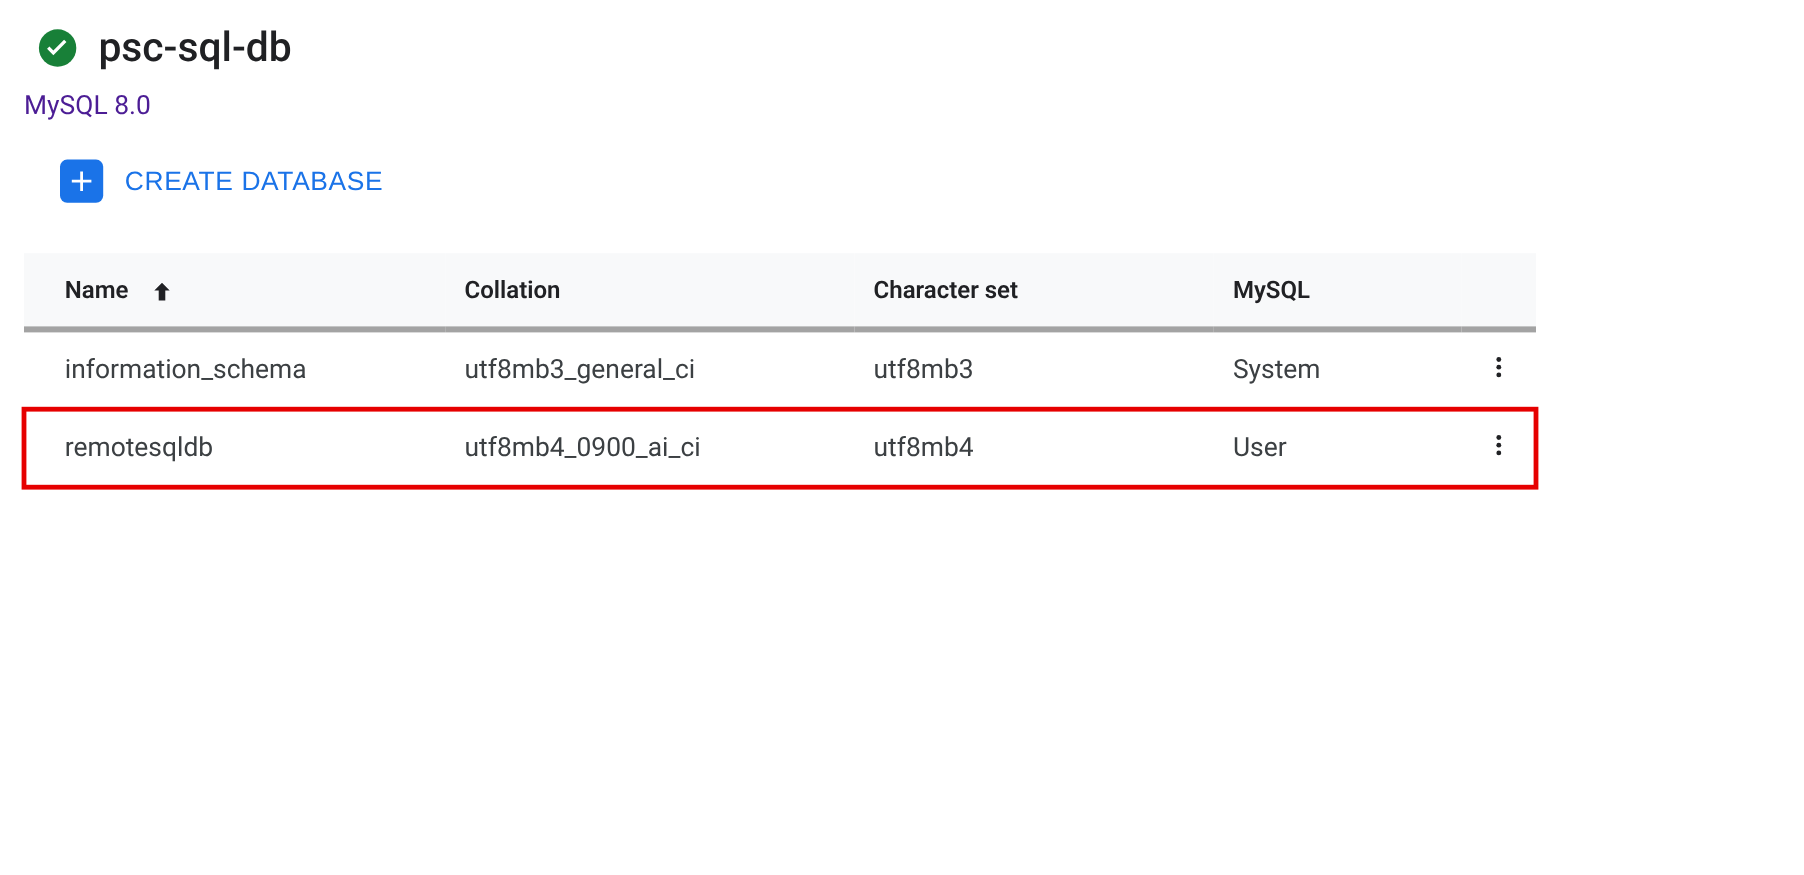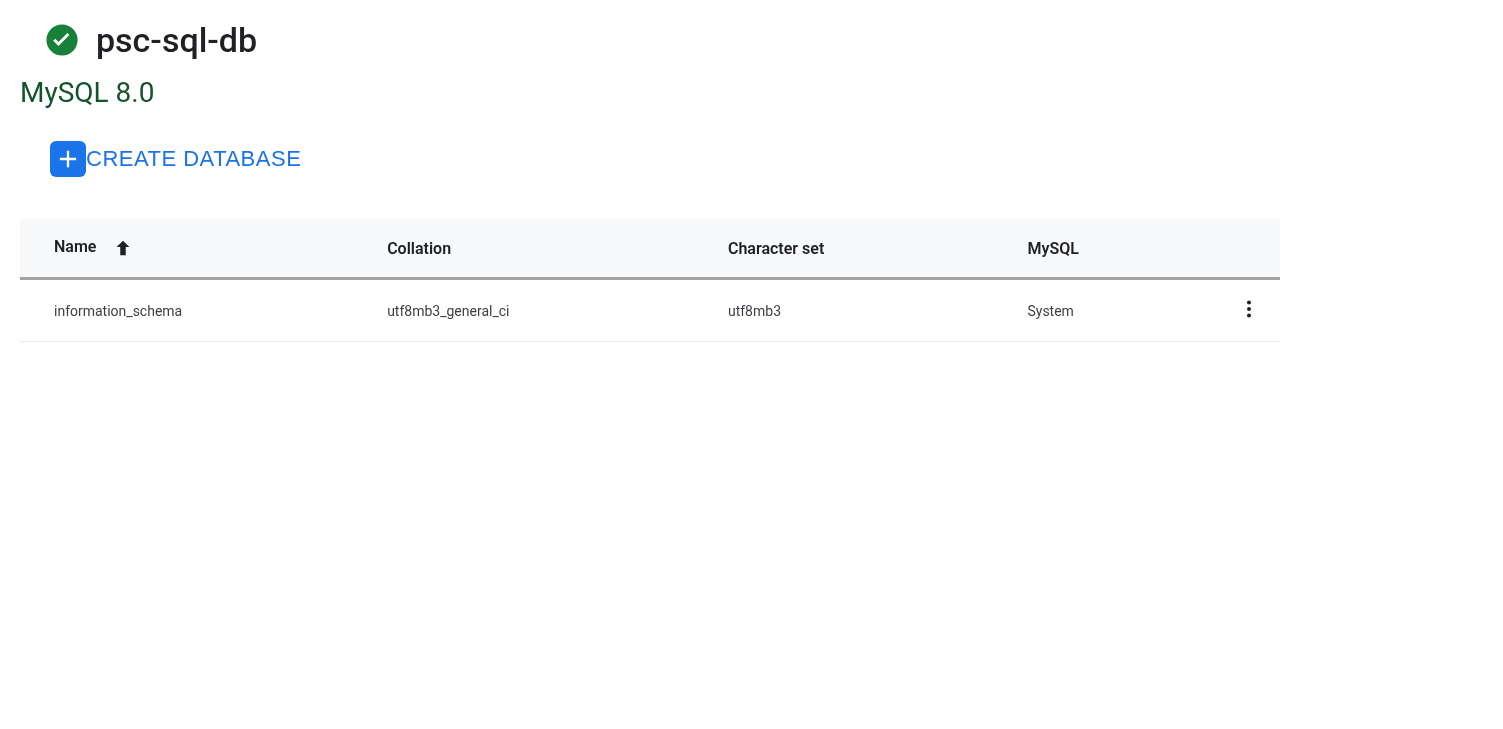--- a/index.html
+++ b/index.html
@@ -10,46 +10,47 @@
     body {
       font-family: 'Google Sans', Roboto, Arial, sans-serif;
       background: #fff;
       color: #202124;
       padding: 20px 0;
     }
     .header {
       display: flex;
       align-items: center;
       gap: 16px;
-      padding: 0 20px 8px 44px;
+      padding: 0 20px 8px 30px;
     }
     .status-icon {
       width: 36px;
       height: 36px;
       display: flex;
       align-items: center;
       justify-content: center;
     }
     .status-icon svg {
       width: 34px;
       height: 34px;
     }
     .instance-title {
       font-size: 34px;
       font-weight: 500;
       color: #202124;
     }
     .db-version {
-      font-size: 28px;
-      color: #14532d;
+      font-size: 22px;
+      color: #4c1d95;
       padding: 8px 20px 32px 20px;
     }
     .create-db-btn {
       display: inline-flex;
       align-items: center;
+      gap: 18px;
       padding: 0 20px 0 50px;
       margin-bottom: 42px;
       cursor: pointer;
       background: none;
       border: none;
     }
     .plus-icon {
       width: 36px;
       height: 36px;
       background: #1a73e8;
@@ -76,43 +77,43 @@
     table {
       width: 100%;
       border-collapse: collapse;
     }
     thead {
       background: #f8f9fa;
     }
     th {
       text-align: left;
       padding: 18px 16px;
-      font-size: 16px;
+      font-size: 20px;
       font-weight: 600;
       color: #202124;
-      border-bottom: 3px solid #a3a3a3;
+      border-bottom: 5px solid #a3a3a3;
     }
     th.name-col {
       padding-left: 34px;
     }
     .sort-icon {
       display: inline-flex;
       vertical-align: middle;
       margin-left: 12px;
     }
     .sort-icon svg {
       width: 22px;
       height: 22px;
     }
     tbody tr {
       border-bottom: 1px solid #e8eaed;
     }
     td {
       padding: 18px 16px;
-      font-size: 14px;
+      font-size: 22px;
       color: #3c4043;
     }
     td.name-col {
       padding-left: 34px;
     }
     tr.highlighted {
       outline: 4px solid #e60000;
       outline-offset: -2px;
     }
     .actions-cell {
@@ -183,18 +184,31 @@
           <td>utf8mb3</td>
           <td>System</td>
           <td class="actions-cell"><span class="more-icon">
               <svg viewBox="0 0 24 24" fill="#202124">
                 <circle cx="12" cy="5" r="2.2"></circle>
                 <circle cx="12" cy="12" r="2.2"></circle>
                 <circle cx="12" cy="19" r="2.2"></circle>
               </svg>
             </span></td>
         </tr>
+        <tr class="highlighted">
+          <td class="name-col">remotesqldb</td>
+          <td>utf8mb4_0900_ai_ci</td>
+          <td>utf8mb4</td>
+          <td>User</td>
+          <td class="actions-cell"><span class="more-icon">
+              <svg viewBox="0 0 24 24" fill="#202124">
+                <circle cx="12" cy="5" r="2.2"></circle>
+                <circle cx="12" cy="12" r="2.2"></circle>
+                <circle cx="12" cy="19" r="2.2"></circle>
+              </svg>
+            </span></td>
+        </tr>
       </tbody>
   </table>
 </div>
 
 
 
 
 </body></html>

